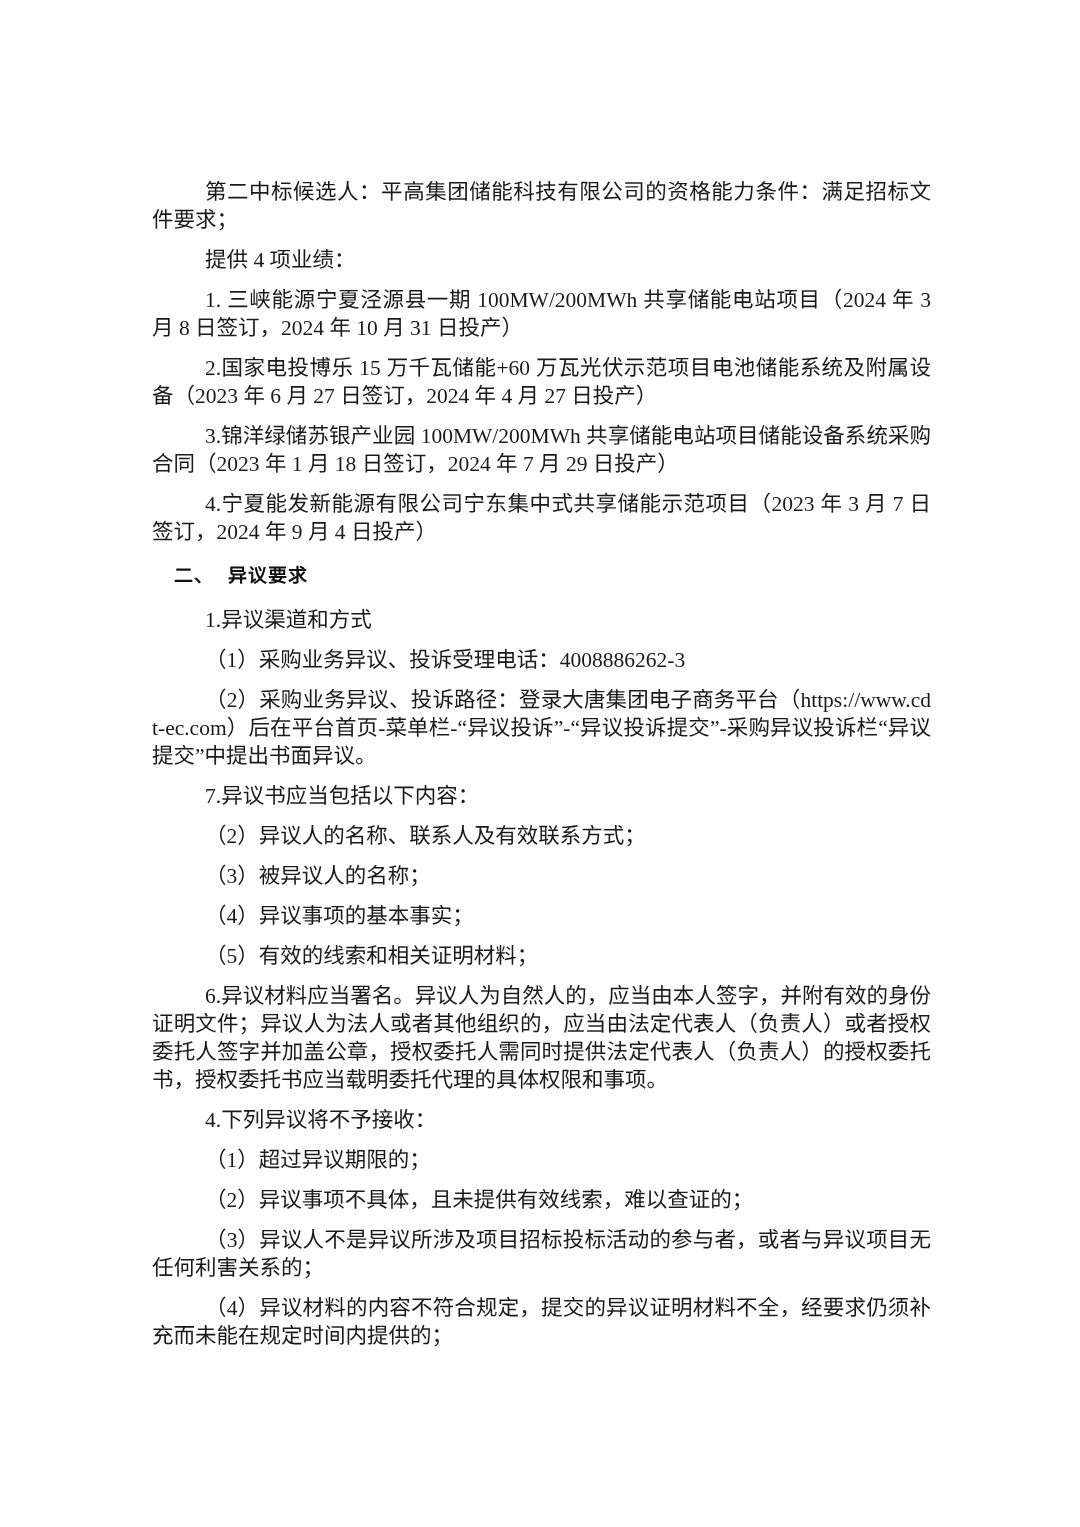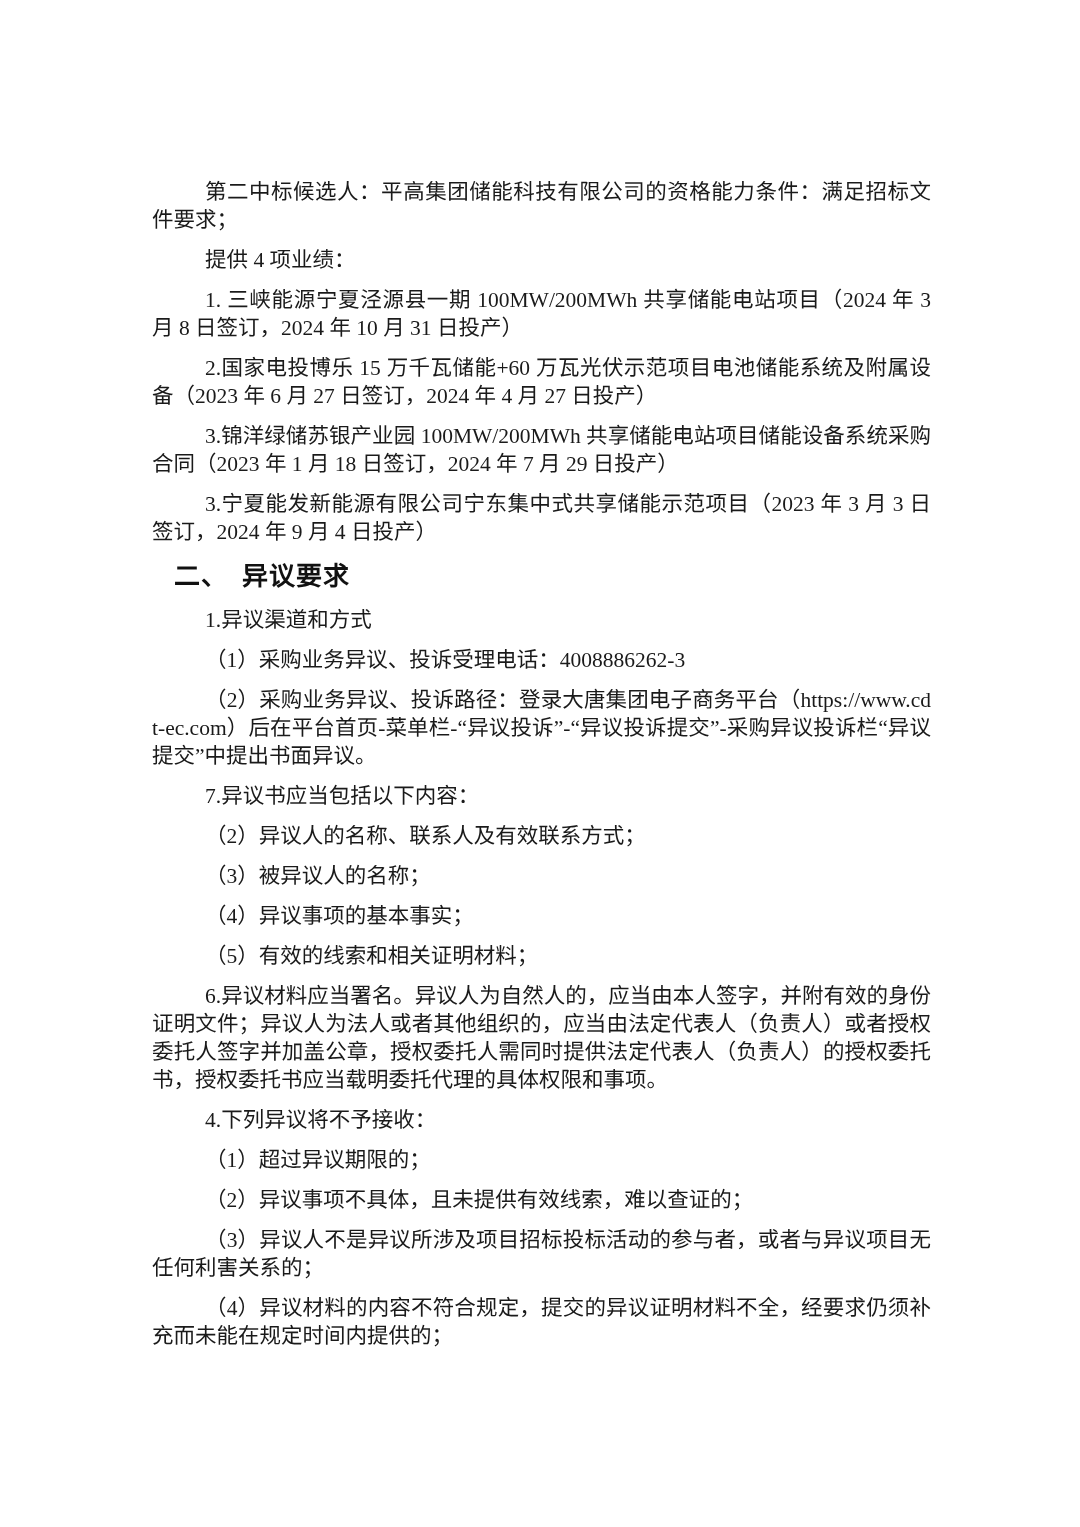--- a/index.html
+++ b/index.html
@@ -29,40 +29,40 @@
     text-align: justify;
     text-indent: 53px;
     word-break: break-all;
     font-family: "Liberation Serif", "DejaVu Serif", serif;
   }
   .section-heading {
     margin: 12px 0 0 0;
     padding-left: 22px;
     font-family: "Liberation Sans", "DejaVu Sans", sans-serif;
     font-weight: bold;
-    font-size: 26px;
+    font-size: 19px;
     line-height: 36px;
     color: #111111;
     letter-spacing: 1px;
   }
   .section-heading .section-title {
     margin-left: 14px;
   }
 </style>
 </head>
 <body>
 
 <div class="page">
   <div class="doc">
       <p class="para">第二中标候选人：平高集团储能科技有限公司的资格能力条件：满足招标文件要求；</p>
       <p class="para">提供 4 项业绩：</p>
       <p class="para">1. 三峡能源宁夏泾源县一期 100MW/200MWh 共享储能电站项目（2024 年 3 月 8 日签订，2024 年 10 月 31 日投产）</p>
       <p class="para">2.国家电投博乐 15 万千瓦储能+60 万瓦光伏示范项目电池储能系统及附属设备（2023 年 6 月 27 日签订，2024 年 4 月 27 日投产）</p>
       <p class="para">3.锦洋绿储苏银产业园 100MW/200MWh 共享储能电站项目储能设备系统采购合同（2023 年 1 月 18 日签订，2024 年 7 月 29 日投产）</p>
-      <p class="para">3.宁夏能发新能源有限公司宁东集中式共享储能示范项目（2023 年 3 月 3 日签订，2024 年 9 月 4 日投产）</p>
+      <p class="para">4.宁夏能发新能源有限公司宁东集中式共享储能示范项目（2023 年 3 月 7 日签订，2024 年 9 月 4 日投产）</p>
       <h2 class="section-heading"><span>二、</span><span class="section-title">异议要求</span></h2>
       <p class="para">1.异议渠道和方式</p>
       <p class="para">（1）采购业务异议、投诉受理电话：4008886262-3</p>
       <p class="para">（2）采购业务异议、投诉路径：登录大唐集团电子商务平台（https://www.cdt-ec.com）后在平台首页-菜单栏-“异议投诉”-“异议投诉提交”-采购异议投诉栏“异议提交”中提出书面异议。</p>
       <p class="para">7.异议书应当包括以下内容：</p>
       <p class="para">（2）异议人的名称、联系人及有效联系方式；</p>
       <p class="para">（3）被异议人的名称；</p>
       <p class="para">（4）异议事项的基本事实；</p>
       <p class="para">（5）有效的线索和相关证明材料；</p>
       <p class="para">6.异议材料应当署名。异议人为自然人的，应当由本人签字，并附有效的身份证明文件；异议人为法人或者其他组织的，应当由法定代表人（负责人）或者授权委托人签字并加盖公章，授权委托人需同时提供法定代表人（负责人）的授权委托书，授权委托书应当载明委托代理的具体权限和事项。</p>

